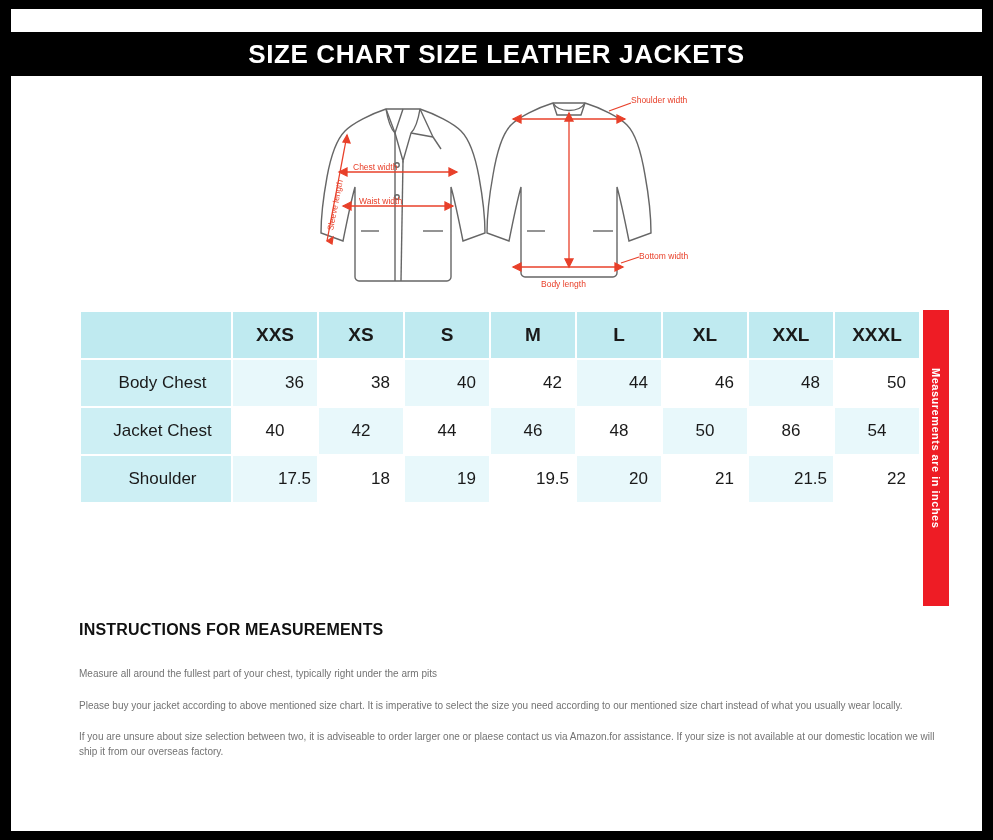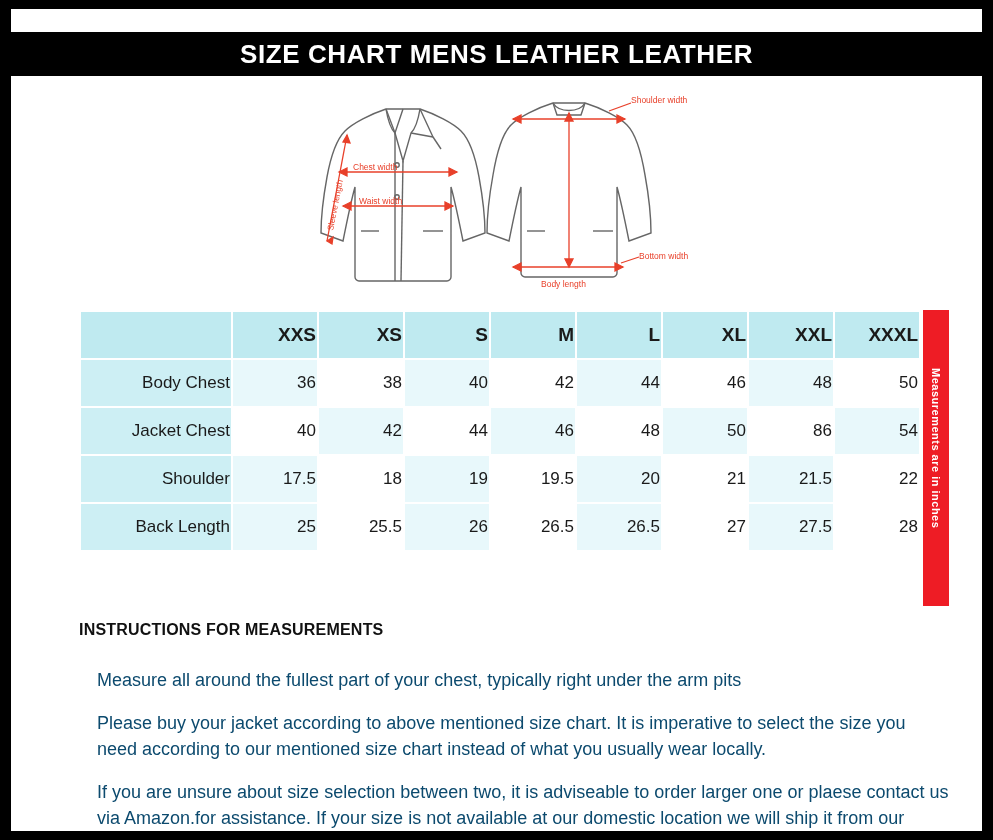--- a/index.html
+++ b/index.html
@@ -66,21 +66,21 @@
     top: 301px;
     width: 840px;
   }
   table.size-table {
     border-collapse: collapse;
     width: 840px;
     table-layout: fixed;
   }
   table.size-table td, table.size-table th {
     border: 2px solid #ffffff;
-    text-align: right;
+    text-align: center;
     font-size: 17px;
     color: #1a1a1a;
     height: 44px;
     font-family: "Liberation Sans", sans-serif;
     font-weight: normal;
   }
   table.size-table th {
     font-weight: bold;
     font-size: 19px;
   }
@@ -135,35 +135,35 @@
     width: 870px;
   }
   .instructions h2 {
     margin: 0 0 28px 0;
     font-size: 16px;
     font-weight: bold;
     color: #111;
     letter-spacing: 0.2px;
   }
   .instructions p {
-    margin: 0 0 17px 18px;
-    font-size: 18px;
+    margin: 0 0 17px 0;
+    font-size: 10px;
     line-height: 1.45;
-    color: #0c4a6e;
+    color: #737373;
   }
   .instructions p:last-child { margin-bottom: 0; }
 </style>
 </head>
 <body>
 
 <div class="page">
   <div class="sheet">
 
     <div class="title-bar">
-      <div class="title-text">SIZE CHART MENS LEATHER LEATHER</div>
+      <div class="title-text">SIZE CHART SIZE LEATHER JACKETS</div>
     </div>
 
     <div class="illustration">
       <svg width="440" height="225" viewBox="0 0 440 225" xmlns="http://www.w3.org/2000/svg">
         <g fill="none" stroke="#666" stroke-width="1.4">
 
           <path d="M95 28 C80 33 62 42 54 50 C46 58 40 74 36 96 C32 118 30 140 30 152 L52 160 C56 140 60 120 64 106 L64 196 C64 198 66 200 68 200 L156 200 C158 200 160 198 160 196 L160 106 C164 120 168 140 172 160 L194 152 C194 140 192 118 188 96 C184 74 178 58 170 50 C162 42 144 33 129 28 Z"></path>
           <path d="M95 28 L104 52 L112 28"></path>
           <path d="M95 28 C97 40 100 48 104 52 L104 200"></path>
           <path d="M129 28 C127 40 124 48 120 52 L112 80 L104 52"></path>
@@ -283,31 +283,20 @@
             <td class="rowlabel">Shoulder</td>
             <td class="val alt">17.5</td>
             <td class="val">18</td>
             <td class="val alt">19</td>
             <td class="val">19.5</td>
             <td class="val alt">20</td>
             <td class="val">21</td>
             <td class="val alt">21.5</td>
             <td class="val">22</td>
           </tr>
-          <tr class="light">
-            <td class="rowlabel">Back Length</td>
-            <td class="val alt">25</td>
-            <td class="val">25.5</td>
-            <td class="val alt">26</td>
-            <td class="val">26.5</td>
-            <td class="val alt">26.5</td>
-            <td class="val">27</td>
-            <td class="val alt">27.5</td>
-            <td class="val">28</td>
-          </tr>
         </tbody>
       </table>
     </div>
 
     <div class="redbar">
       <span>Measurements  are in inches</span>
     </div>
 
     <div class="instructions">
       <h2>INSTRUCTIONS FOR MEASUREMENTS</h2>

